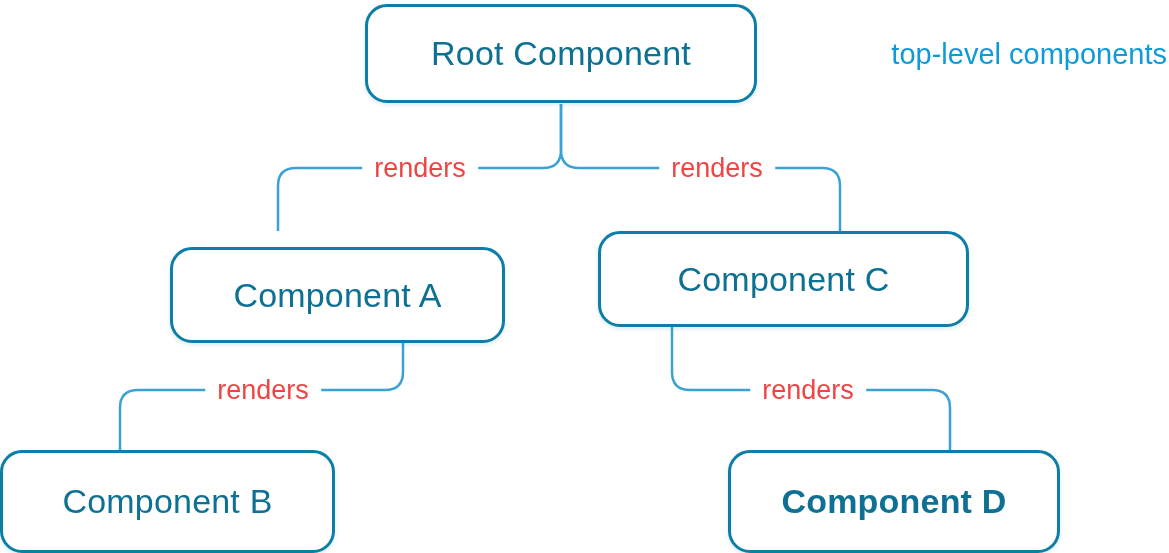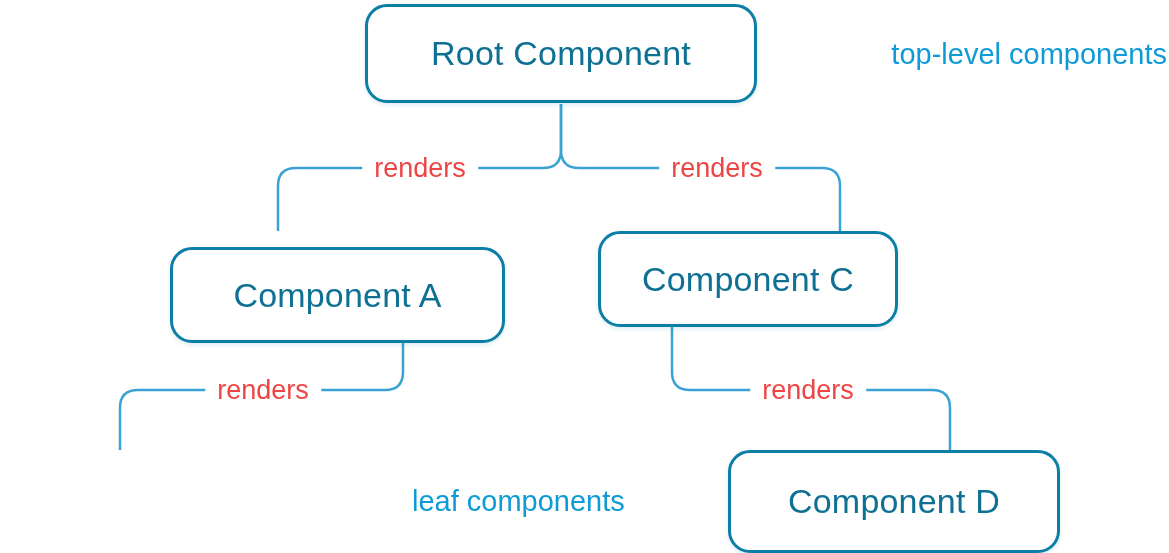--- a/index.html
+++ b/index.html
@@ -38,23 +38,23 @@
     border-radius: 22px;
     box-shadow: 0 2px 4px rgba(13, 126, 166, 0.15);
     color: #0e7193;
     font-size: 34px;
     letter-spacing: 0.2px;
     box-sizing: border-box;
     white-space: nowrap;
   }
   .node-root { left: 365px; top: 4px;   width: 392px; height: 99px; }
   .node-a    { left: 170px; top: 231px; width: 335px; height: 96px; margin-top: 16px; }
-  .node-c    { left: 598px; top: 231px; width: 300px; height: 96px; }
+  .node-c    { left: 598px; top: 231px; width: 371px; height: 96px; }
   .node-b    { left: 0px;   top: 450px; width: 335px; height: 103px; }
-  .node-d    { left: 728px; top: 450px; width: 332px; height: 103px; }
+  .node-d    { left: 728px; top: 450px; width: 332px; height: 103px; font-weight: bold; }
   .edge-label {
     position: absolute;
     transform: translate(-50%, -50%);
     background: #ffffff;
     padding: 0 12px;
     color: #ef4444;
     font-size: 27px;
     white-space: nowrap;
   }
   .edge-label-root-a { left: 420px; top: 168px; }
@@ -88,26 +88,28 @@
   </div>
 
   <div class="node node-a">
     <span>Component A</span>
   </div>
 
   <div class="node node-c">
     <span>Component C</span>
   </div>
 
+  <div class="node node-b">
+    <span>Component B</span>
+  </div>
 
   <div class="node node-d">
     <span>Component D</span>
   </div>
 
   <span class="edge-label edge-label-root-a">renders</span>
   <span class="edge-label edge-label-root-c">renders</span>
   <span class="edge-label edge-label-a-b">renders</span>
   <span class="edge-label edge-label-c-d">renders</span>
 
   <span class="annotation annotation-top">top-level components</span>
-  <span class="annotation annotation-bottom">leaf components</span>
 
 </div>
 
 </body></html>

